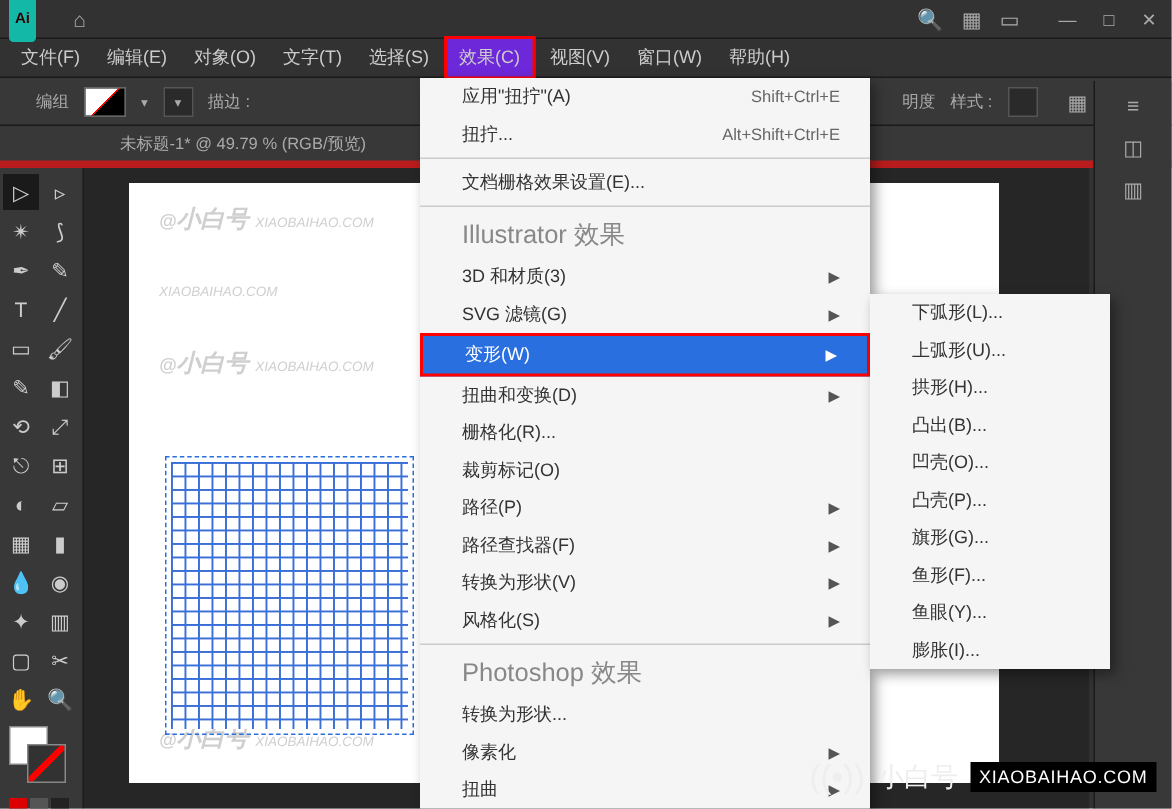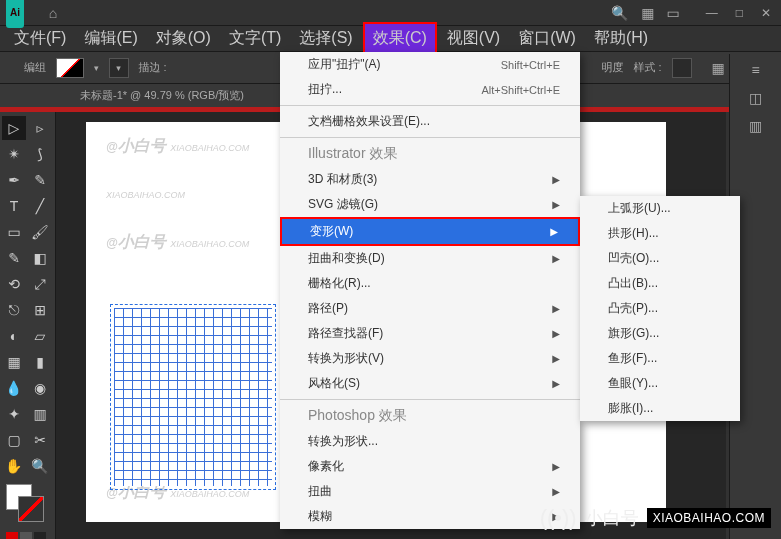--- a/index.html
+++ b/index.html
@@ -5,21 +5,21 @@
 *{margin:0;padding:0;box-sizing:border-box;font-family:"Microsoft YaHei",Arial,sans-serif;-webkit-font-smoothing:antialiased}
 body{width:781px;height:539px;background:#323232;color:#ccc;font-size:12px;overflow:hidden;position:relative}
 .titlebar{height:26px;background:#323232;display:flex;align-items:center;padding:0 6px;border-bottom:1px solid #1a1a1a}
 .ai-logo{width:18px;height:31px;background:#14b8a6;border-radius:3px;color:#300;font-weight:bold;font-size:10px;display:flex;align-items:center;justify-content:center;margin-right:20px}
 .home-icon{width:18px;height:18px;display:flex;align-items:center;justify-content:center;color:#aaa;font-size:14px}
 .titlebar-right{margin-left:auto;display:flex;align-items:center;gap:12px;color:#aaa}
 .titlebar-right span{font-size:14px}
 .win-controls{display:flex;gap:10px;margin-left:10px}
 .win-controls span{font-size:12px;padding:0 4px}
 .menubar{height:26px;background:#323232;display:flex;align-items:center;padding:0 6px;gap:2px;border-bottom:1px solid #1a1a1a}
-.menu-item{padding:4px 8px;color:#ccc;font-size:16px;cursor:default}
+.menu-item{padding:4px 8px;color:#ccc;font-size:12px;cursor:default}
 .menu-item.active{background:#6d28d9}
 .red-box{border:2px solid red}
 .control-bar{height:32px;background:#383838;display:flex;align-items:center;padding:0 24px;gap:10px;border-bottom:1px solid #1a1a1a;color:#aaa;font-size:11px}
 .swatch{width:28px;height:20px;background:linear-gradient(135deg,#fff 0 49%,red 49% 53%,#000 53% 100%);border:1px solid #666}
 .dropdown-small{width:20px;height:20px;background:#2a2a2a;border:1px solid #555;display:flex;align-items:center;justify-content:center;font-size:9px}
 .tab-bar{height:28px;background:#383838;display:flex;align-items:center;padding:0 80px;color:#aaa;font-size:11px;border-bottom:5px solid #b91c1c}
 .toolbar{position:absolute;left:0;top:112px;width:56px;bottom:0;background:#383838;border-right:1px solid #1a1a1a;padding:4px 2px}
 .tool-row{display:flex;gap:2px;margin-bottom:2px}
 .tool{width:24px;height:24px;display:flex;align-items:center;justify-content:center;color:#ccc;font-size:14px;cursor:default}
 .tool.sel{background:#1a1a1a}
@@ -33,21 +33,21 @@
 .grid-obj{position:absolute;left:58px;top:196px;width:158px;height:178px;background:#fff}
 .grid-obj::before{content:"";position:absolute;inset:0;background-image:linear-gradient(#3a6fd8 1px,transparent 1px),linear-gradient(90deg,#3a6fd8 1px,transparent 1px);background-size:9px 9px}
 .grid-sel{position:absolute;left:54px;top:192px;width:166px;height:186px;border:1px dashed #2a6fe0}
 .right-panel{position:absolute;right:0;top:54px;width:52px;bottom:0;background:#383838;border-left:1px solid #1a1a1a;display:flex;flex-direction:column;align-items:center;padding:6px 0;gap:8px;color:#aaa}
 .right-panel .ico{width:20px;height:20px;display:flex;align-items:center;justify-content:center;font-size:14px}
 .menu-drop{position:absolute;left:280px;top:52px;width:300px;background:#f5f5f5;color:#333;box-shadow:3px 3px 8px rgba(0,0,0,.4);font-size:12px;z-index:10}
 .menu-row{padding:4px 20px 4px 28px;display:flex;align-items:center;cursor:default}
 .menu-row .shortcut{margin-left:auto;color:#666;font-size:11px}
 .menu-row .arrow{margin-left:auto;font-size:10px;color:#555}
 .menu-sep{height:1px;background:#ccc;margin:3px 0}
-.menu-head{padding:4px 20px 4px 28px;color:#888;font-size:14px}
+.menu-head{padding:4px 20px 4px 28px;color:#888;font-size:17px}
 .menu-row.hl{background:#2a6fe0;color:#fff}
 .menu-row.hl .arrow{color:#fff}
 .submenu{position:absolute;left:580px;top:196px;width:160px;background:#f5f5f5;color:#333;box-shadow:3px 3px 8px rgba(0,0,0,.4);font-size:12px;z-index:11}
 .arrow-shape{position:absolute;font-size:34px;color:red;font-weight:bold;transform:rotate(-30deg)}
 .branding{position:absolute;right:10px;bottom:8px;display:flex;align-items:center;gap:8px;color:#eee;font-size:18px;z-index:20}
 .branding .icon{font-size:22px}
 .branding .cn{font-family:KaiTi,serif}
 .branding .en{background:#000;color:#fff;font-size:12px;padding:3px 6px;letter-spacing:.5px}
 .color-chips{display:flex;gap:2px;margin-top:8px;padding:0 4px}
 .chip{width:12px;height:12px}
@@ -218,20 +218,23 @@
       <span class="arrow">▶</span>
     </div>
   <div class="menu-row">
       <span>扭曲和变换(D)</span>
       <span class="arrow">▶</span>
     </div>
   <div class="menu-row">
       <span>栅格化(R)...</span>
     </div>
   <div class="menu-row">
+      <span>裁剪标记(O)</span>
+    </div>
+  <div class="menu-row">
       <span>路径(P)</span>
       <span class="arrow">▶</span>
     </div>
   <div class="menu-row">
       <span>路径查找器(F)</span>
       <span class="arrow">▶</span>
     </div>
   <div class="menu-row">
       <span>转换为形状(V)</span>
       <span class="arrow">▶</span>
@@ -255,30 +258,33 @@
     </div>
   <div class="menu-row">
       <span>模糊</span>
       <span class="arrow">▶</span>
     </div>
 
 </div>
 
 <div class="submenu">
   <div class="menu-row">
+      <span>下弧形(L)...</span>
+    </div>
+  <div class="menu-row">
       <span>上弧形(U)...</span>
     </div>
   <div class="menu-row">
       <span>拱形(H)...</span>
     </div>
   <div class="menu-row">
+      <span>凸出(B)...</span>
+    </div>
+  <div class="menu-row">
       <span>凹壳(O)...</span>
-    </div>
-  <div class="menu-row">
-      <span>凸出(B)...</span>
     </div>
   <div class="menu-row">
       <span>凸壳(P)...</span>
     </div>
   <div class="menu-row">
       <span>旗形(G)...</span>
     </div>
   <div class="menu-row">
       <span>鱼形(F)...</span>
     </div>

